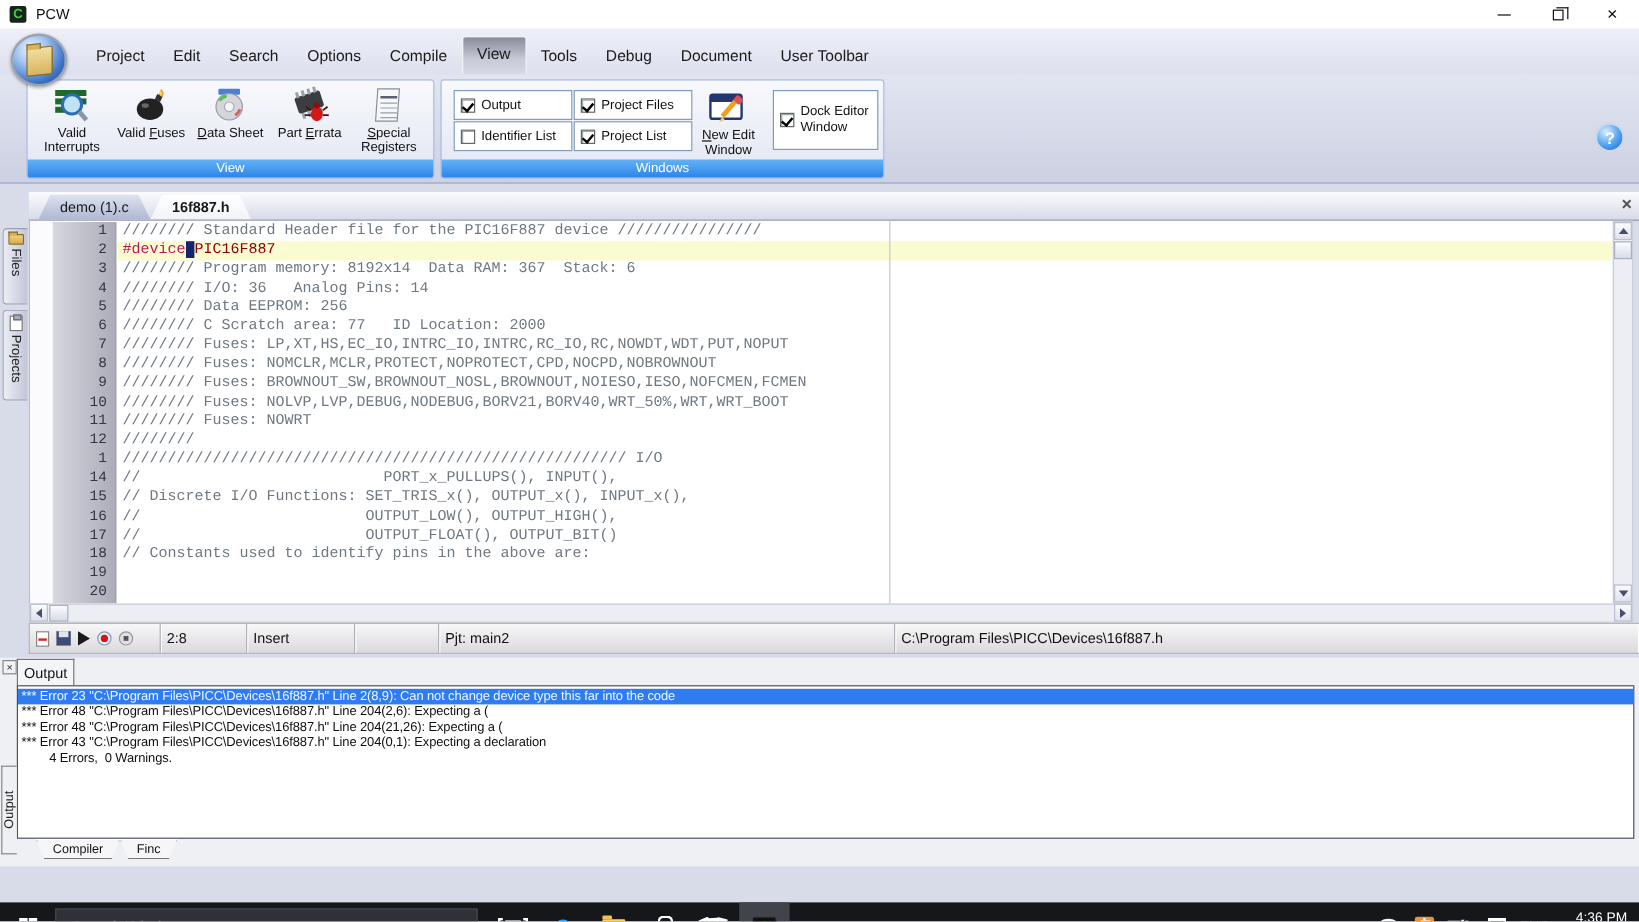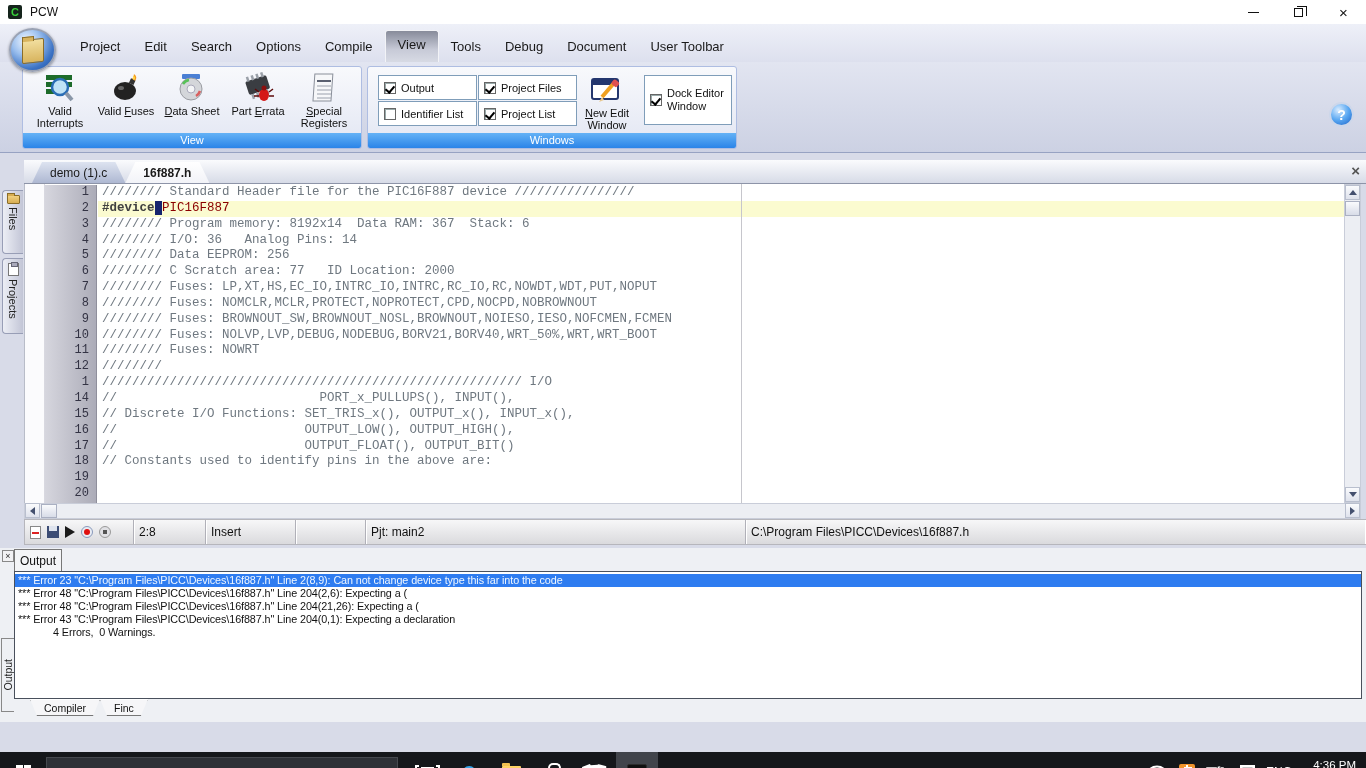--- a/index.html
+++ b/index.html
@@ -65,21 +65,21 @@
   .etab.active { background:linear-gradient(#ffffff,#f2f3f8); font-weight:bold; }
   .tab-close { position:absolute; right:6px; top:3px; font-size:15px; color:#555; font-weight:bold; line-height:15px; }
 
   .editor-body { position:absolute; left:24px; top:184px; width:1320px; height:319px; background:#fff; overflow:hidden; border-left:1px solid #b8bcc8; }
   .bm-strip { position:absolute; left:0; top:0; bottom:0; width:20px; background:#fbfbfd; border-right:1px solid #d8d8e0; }
   .gutter { position:absolute; left:20px; top:1px; width:52px; bottom:0; background:linear-gradient(to right,#d6d6de,#acacb8); border-right:1px solid #8f8f9c; }
   .gn { height:15.85px; line-height:15.85px; text-align:right; padding-right:7px; font-family:"Liberation Mono",monospace; font-size:12px; color:#333344; }
   .code-area { position:absolute; left:73px; top:1px; right:0; }
   .cl { height:15.85px; line-height:15.85px; font-family:"Liberation Mono",monospace; font-size:12.5px; white-space:pre; padding-left:4px; }
   .cl.hl { background:#fbfbd0; }
-  .com { color:#6f7880; } .pre { color:#404040;font-weight:bold; } .dev { color:#8b0000; }
+  .com { color:#6f7880; } .pre { color:#be185d; } .dev { color:#8b0000; }
   .cur { background:#16246e; color:#16246e; }
   .margin-line { position:absolute; left:716px; top:0; bottom:0; width:1px; background:#c6c6cc; z-index:2; }
 
   .vscroll { position:absolute; left:1344px; top:184px; width:17px; height:319px; background:#eceef3; border:1px solid #c9cdd9; }
   .sbtn { position:absolute; left:0; width:15px; height:15px; background:linear-gradient(#fafbfd,#dfe2ec); border:1px solid #b9bfce; display:flex; align-items:center; justify-content:center; }
   .tri-up { width:0; height:0; border-left:4px solid transparent; border-right:4px solid transparent; border-bottom:5px solid #44506e; }
   .tri-dn { width:0; height:0; border-left:4px solid transparent; border-right:4px solid transparent; border-top:5px solid #44506e; }
   .tri-lf { width:0; height:0; border-top:4px solid transparent; border-bottom:4px solid transparent; border-right:5px solid #44506e; }
   .tri-rt { width:0; height:0; border-top:4px solid transparent; border-bottom:4px solid transparent; border-left:5px solid #44506e; }
   .vthumb { position:absolute; left:0; top:16px; width:15px; height:15px; background:linear-gradient(#fafbfd,#d8dce8); border:1px solid #aab0c2; }
@@ -101,21 +101,21 @@
   .ic-stop { width:12px; height:12px; border-radius:50%; background:#e0e0e4; border:1px solid #999; position:relative; }
   .ic-stop:before { content:""; position:absolute; left:3px; top:3px; width:4px; height:4px; background:#555; }
 
   
   .outpanel { position:absolute; left:0; top:548px; width:1366px; height:174px; background:#eef0f4; }
   .out-close { position:absolute; left:2px; top:2px; width:12px; height:12px; border:1px solid #888; background:#f2f2f4; font-size:9px; line-height:10px; text-align:center; color:#333; }
   .out-tab { position:absolute; left:14px; top:1px; width:48px; height:23px; background:#f4f5f7; border:1px solid #777; border-bottom:none; font-size:12px; display:flex; align-items:center; justify-content:center; color:#111; }
   .out-list { position:absolute; left:14px; top:23px; right:4px; height:128px; background:#fff; border:1px solid #49505c; font-size:10.8px; letter-spacing:-0.1px; color:#111; padding-top:2px; overflow:hidden; }
   .erow { height:13px; line-height:13px; white-space:pre; padding-left:3px; }
   .erow.sel { background:#2e7cf0; color:#eef6ff; }
-  .erow.sum { padding-left:38px; }
+  .erow.sum { padding-left:26px; }
   .out-side { position:absolute; left:1px; top:90px; width:13px; height:74px; background:#eef0f4; border:1px solid #888; border-right:none; display:flex; align-items:center; justify-content:center; }
   .out-side .vtext { writing-mode:vertical-rl; transform:rotate(180deg); font-size:10.5px; color:#222; }
   .out-tabs { position:absolute; left:30px; top:151px; display:flex; }
   .obtab { height:17px; background:#f6f6f8; border-top:1px solid #fff; font-size:10.5px; color:#111; padding:2px 14px 0 14px; clip-path:polygon(0 0,100% 0,calc(100% - 7px) 100%,7px 100%); box-shadow:inset 0 -1px 0 #777, inset 1px 0 0 #777, inset -1px 0 0 #777;text-align:center; }
 
   
   .taskbar { position:absolute; left:0; top:728px; width:1366px; height:40px; background:#15171b; display:flex; align-items:center;margin-top:24px; }
   .startbtn { width:46px; height:40px; display:flex; align-items:center; justify-content:center; }
   .winlogo { display:grid; grid-template-columns:7px 7px; grid-template-rows:7px 7px; gap:1px; }
   .winlogo span { background:#fff; }

